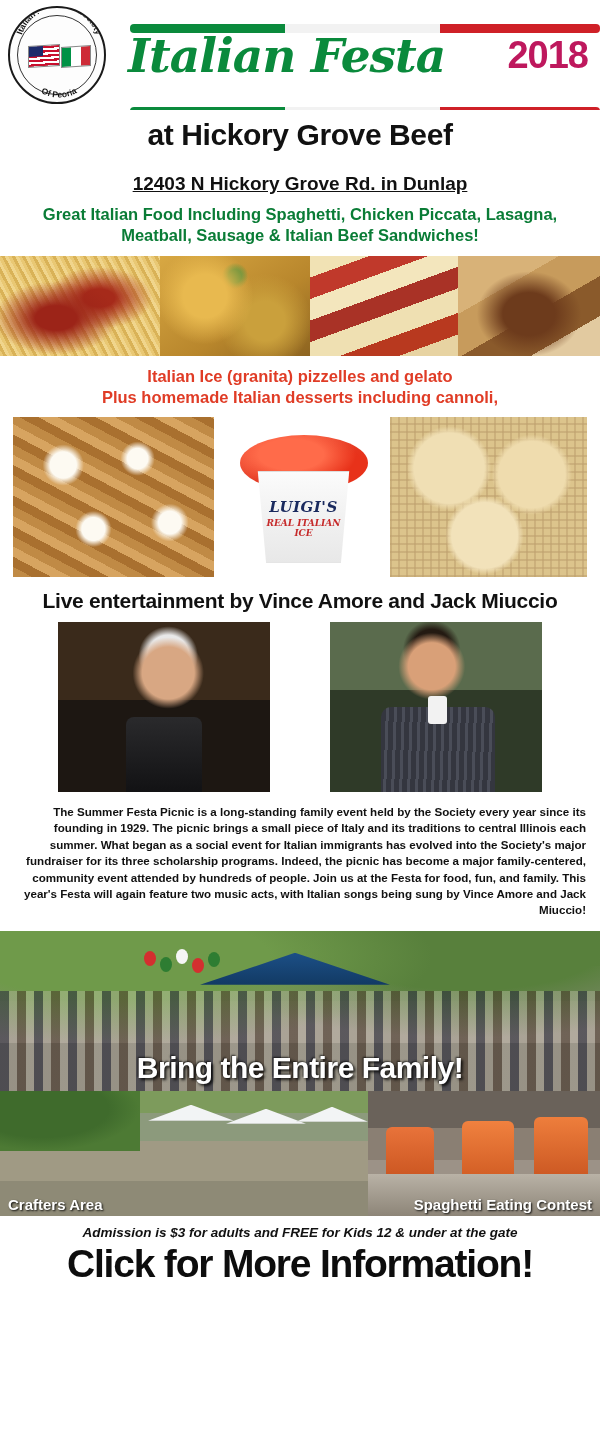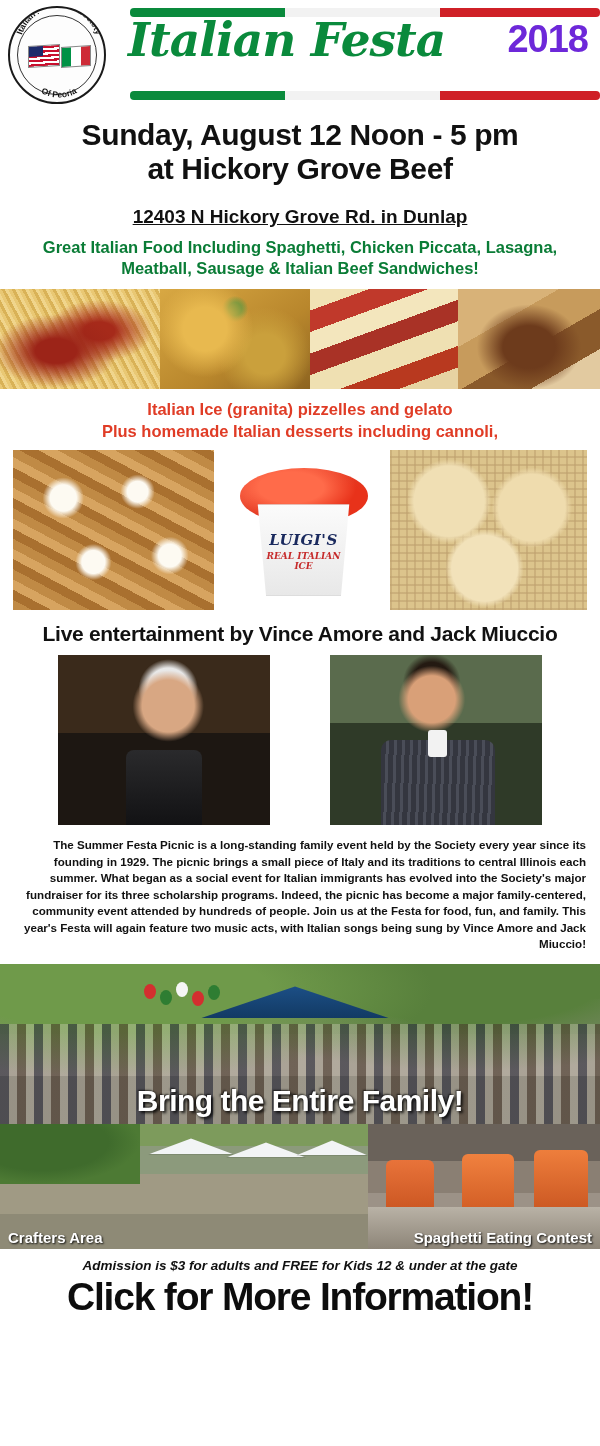--- a/index.html
+++ b/index.html
@@ -68,21 +68,21 @@
   }
   .logo-arc-top {
     position: absolute; top: 5px; left: 0; width: 98px; height: 40px;
   }
   .logo-arc-top text { font-size: 8.5px; font-weight: bold; fill: #111; font-family: "Liberation Sans", sans-serif;}
   .logo-arc-bot { position: absolute; bottom: 2px; left: 0; width: 98px; height: 34px; }
   .logo-arc-bot text { font-size: 8.5px; font-weight: bold; fill: #111; font-family: "Liberation Sans", sans-serif;}
 
   .title-block {
     position: absolute;
-    left: 110px; top: 0; right: 0; height: 110px;
+    left: 110px; top: 16px; right: 0; height: 110px;
   }
   .title-stripes-top, .title-stripes-bot {
     position: absolute;
     left: 20px; right: 0;
     height: 9px;
     background: linear-gradient(to right, #0a8a3c 0 33%, #f2f2f2 33% 66%, #cf2027 66% 100%);
     border-radius: 4px;
   }
   .title-stripes-top { top: 8px; }
   .title-stripes-bot { bottom: 10px; }
@@ -96,21 +96,21 @@
     color: #0a8a3c;
     letter-spacing: -1px;
     white-space: nowrap;
   }
   .festa-year {
     position: absolute;
     right: 12px; top: 18px;
     font-family: "Liberation Sans", sans-serif;
     font-weight: bold;
     font-size: 38px;
-    color: #6d28d9;
+    color: #be185d;
     letter-spacing: -1px;
   }
 
   
   .event-info { text-align: center; padding: 8px 6px 2px; }
   .event-line1 {
     font-size: 30px; font-weight: bold; color: #111;
     letter-spacing: -.4px; line-height: 1.12;
   }
   .event-line2 {
@@ -428,21 +428,20 @@
 
   <div class="title-block">
     <div class="title-stripes-top"></div>
     <div class="festa-title">Italian Festa</div>
     <div class="festa-year">2018</div>
     <div class="title-stripes-bot"></div>
   </div>
 </div>
 
 <div class="event-info">
-  <div class="event-line1">Sunday, August 12   Noon - 5 pm</div>
   <div class="event-line2">at Hickory Grove Beef</div>
   <div class="event-addr">12403 N Hickory Grove Rd. in Dunlap</div>
   <div class="food-headline">Great Italian Food Including Spaghetti, Chicken Piccata, Lasagna, Meatball, Sausage &amp; Italian Beef Sandwiches!</div>
 </div>
 
 <div class="strip food-strip">
   <div class="photo p-spaghetti"></div>
   <div class="photo p-chicken"></div>
   <div class="photo p-lasagna"></div>
   <div class="photo p-beef"></div>

